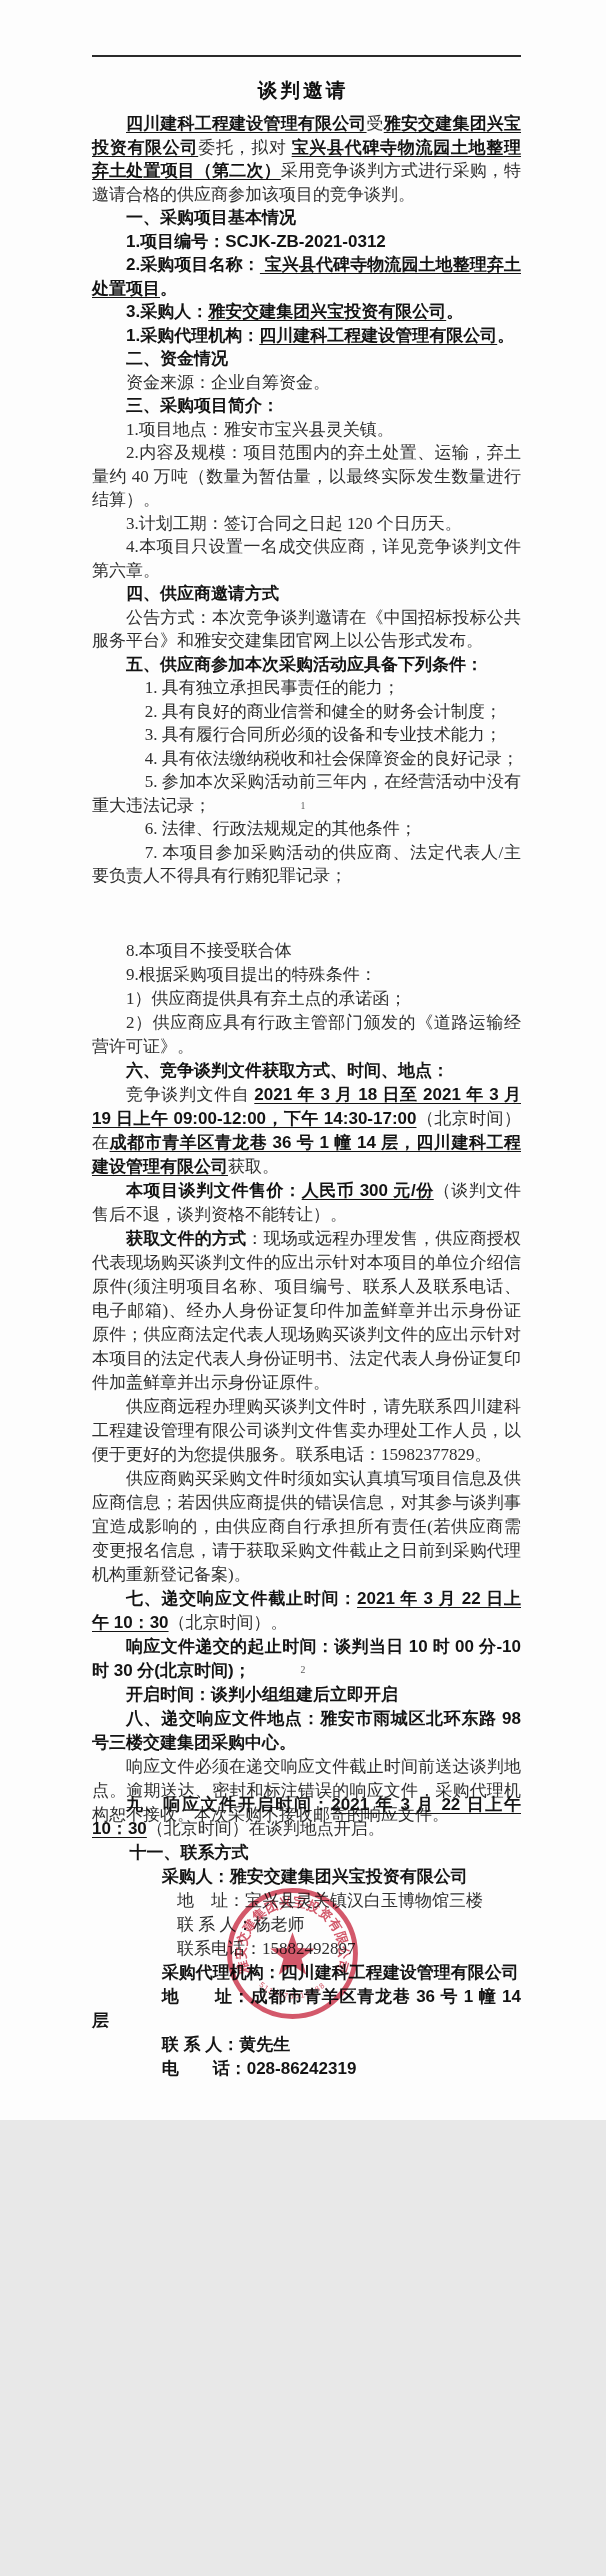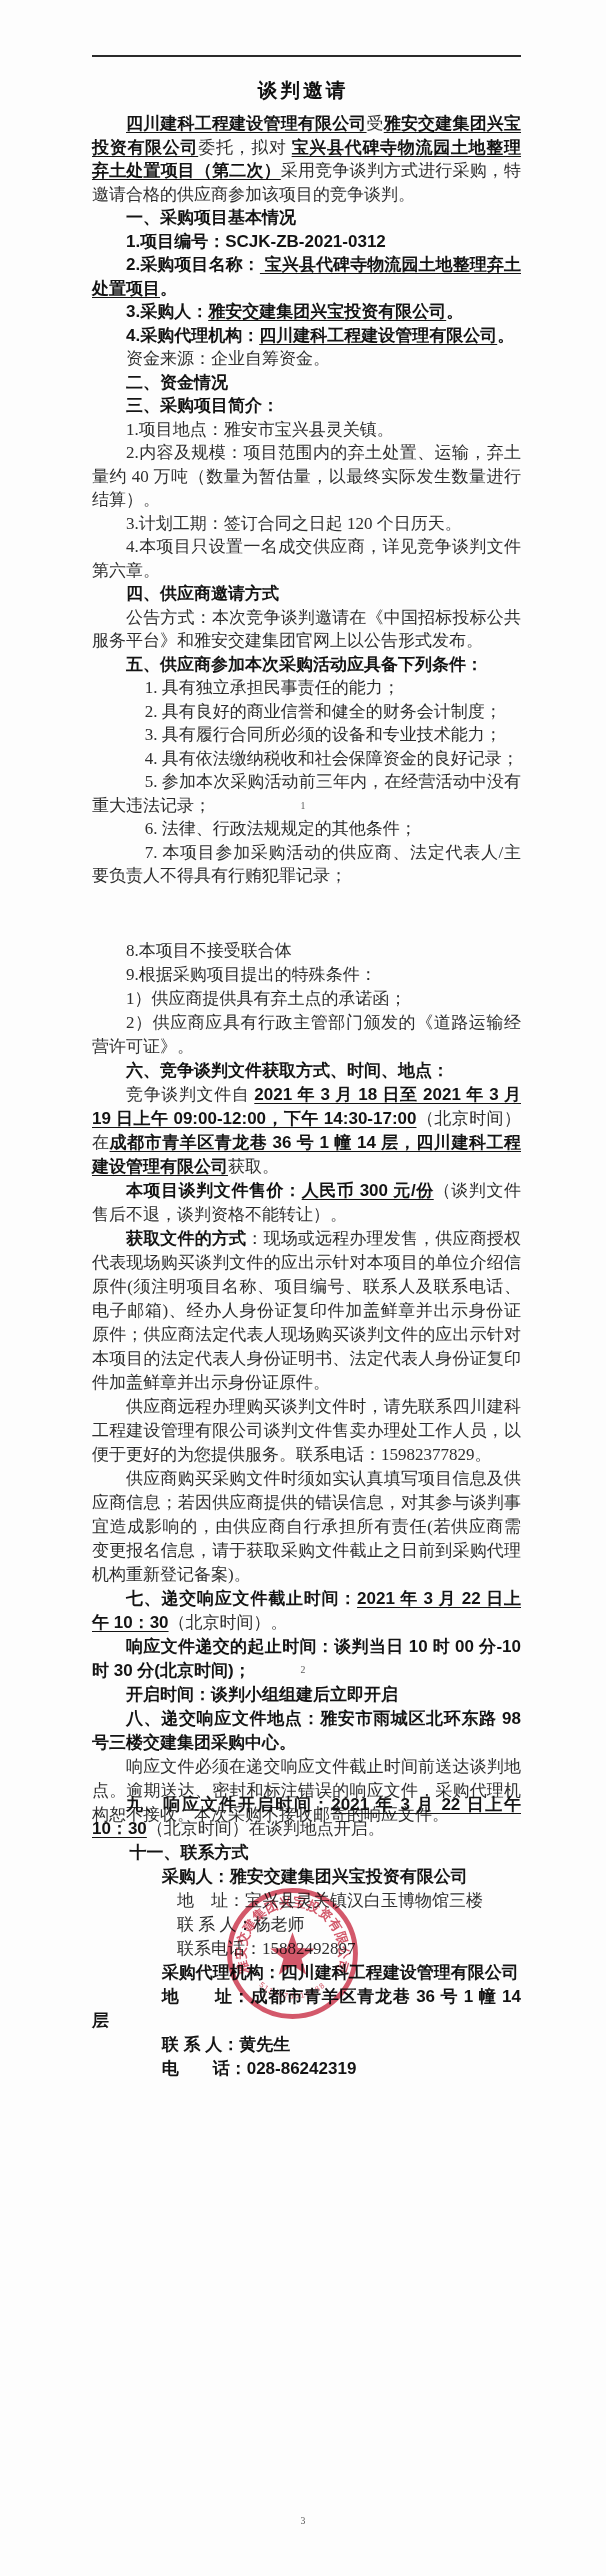--- a/index.html
+++ b/index.html
@@ -1,18 +1,18 @@
 <!DOCTYPE html>
 <html style="font-size:12px"><head>
 <meta charset="utf-8">
 <style>
   html,body{margin:0;padding:0;background:#e8e8e8;}
   .sheet{
     position:relative;
-    width:606px;height:2576px;
+    width:606px;height:2120px;
     margin:0 auto;
     background:#fdfdfd;
     overflow:hidden;
     font-family:"Liberation Serif","DejaVu Serif",serif;
   }
   .toprule{
     position:absolute;top:55px;left:92px;width:429px;height:1.5px;
     background:#2b2b2b;
   }
   .title{
@@ -69,23 +69,23 @@
   <div class="toprule"></div>
 
   <h1 class="title">谈判邀请</h1>
 
   <div class="page" id="page1">
     <p class="in2"><span class="run bu">四川建科工程建设管理有限公司</span><span class="run n">受</span><span class="run bu">雅安交建集团兴宝投资有限公司</span><span class="run n">委托，拟对 </span><span class="run bu">宝兴县代碑寺物流园土地整理弃土处置项目（第二次）</span><span class="run n">采用竞争谈判方式进行采购，特邀请合格的供应商参加该项目的竞争谈判。</span></p>
     <p class="in2"><span class="run b">一、采购项目基本情况</span></p>
     <p class="in2"><span class="run b">1.项目编号：SCJK-ZB-2021-0312</span></p>
     <p class="in2"><span class="run b">2.采购项目名称：</span><span class="run bu"> 宝兴县代碑寺物流园土地整理弃土处置项目</span><span class="run b">。</span></p>
     <p class="in2"><span class="run b">3.采购人：</span><span class="run bu">雅安交建集团兴宝投资有限公司</span><span class="run b">。</span></p>
-    <p class="in2"><span class="run b">4.采购代理机构：</span><span class="run bu">四川建科工程建设管理有限公司</span><span class="run b">。</span></p>
+    <p class="in2"><span class="run b">1.采购代理机构：</span><span class="run bu">四川建科工程建设管理有限公司</span><span class="run b">。</span></p>
+    <p class="in2"><span class="run b">二、资金情况</span></p>
     <p class="in2"><span class="run n">资金来源：企业自筹资金。</span></p>
-    <p class="in2"><span class="run b">二、资金情况</span></p>
     <p class="in2"><span class="run b">三、采购项目简介：</span></p>
     <p class="in2"><span class="run n">1.项目地点：雅安市宝兴县灵关镇。</span></p>
     <p class="in2"><span class="run n">2.内容及规模：项目范围内的弃土处置、运输，弃土量约 40 万吨（数量为暂估量，以最终实际发生数量进行结算）。</span></p>
     <p class="in2"><span class="run n">3.计划工期：签订合同之日起 120 个日历天。</span></p>
     <p class="in2"><span class="run n">4.本项目只设置一名成交供应商，详见竞争谈判文件第六章。</span></p>
     <p class="in2"><span class="run b">四、供应商邀请方式</span></p>
     <p class="in2"><span class="run n">公告方式：本次竞争谈判邀请在《中国招标投标公共服务平台》和雅安交建集团官网上以公告形式发布。</span></p>
     <p class="in2"><span class="run b">五、供应商参加本次采购活动应具备下列条件：</span></p>
     <p class="in3"><span class="run n">1. 具有独立承担民事责任的能力；</span></p>
     <p class="in3"><span class="run n">2. 具有良好的商业信誉和健全的财务会计制度；</span></p>

